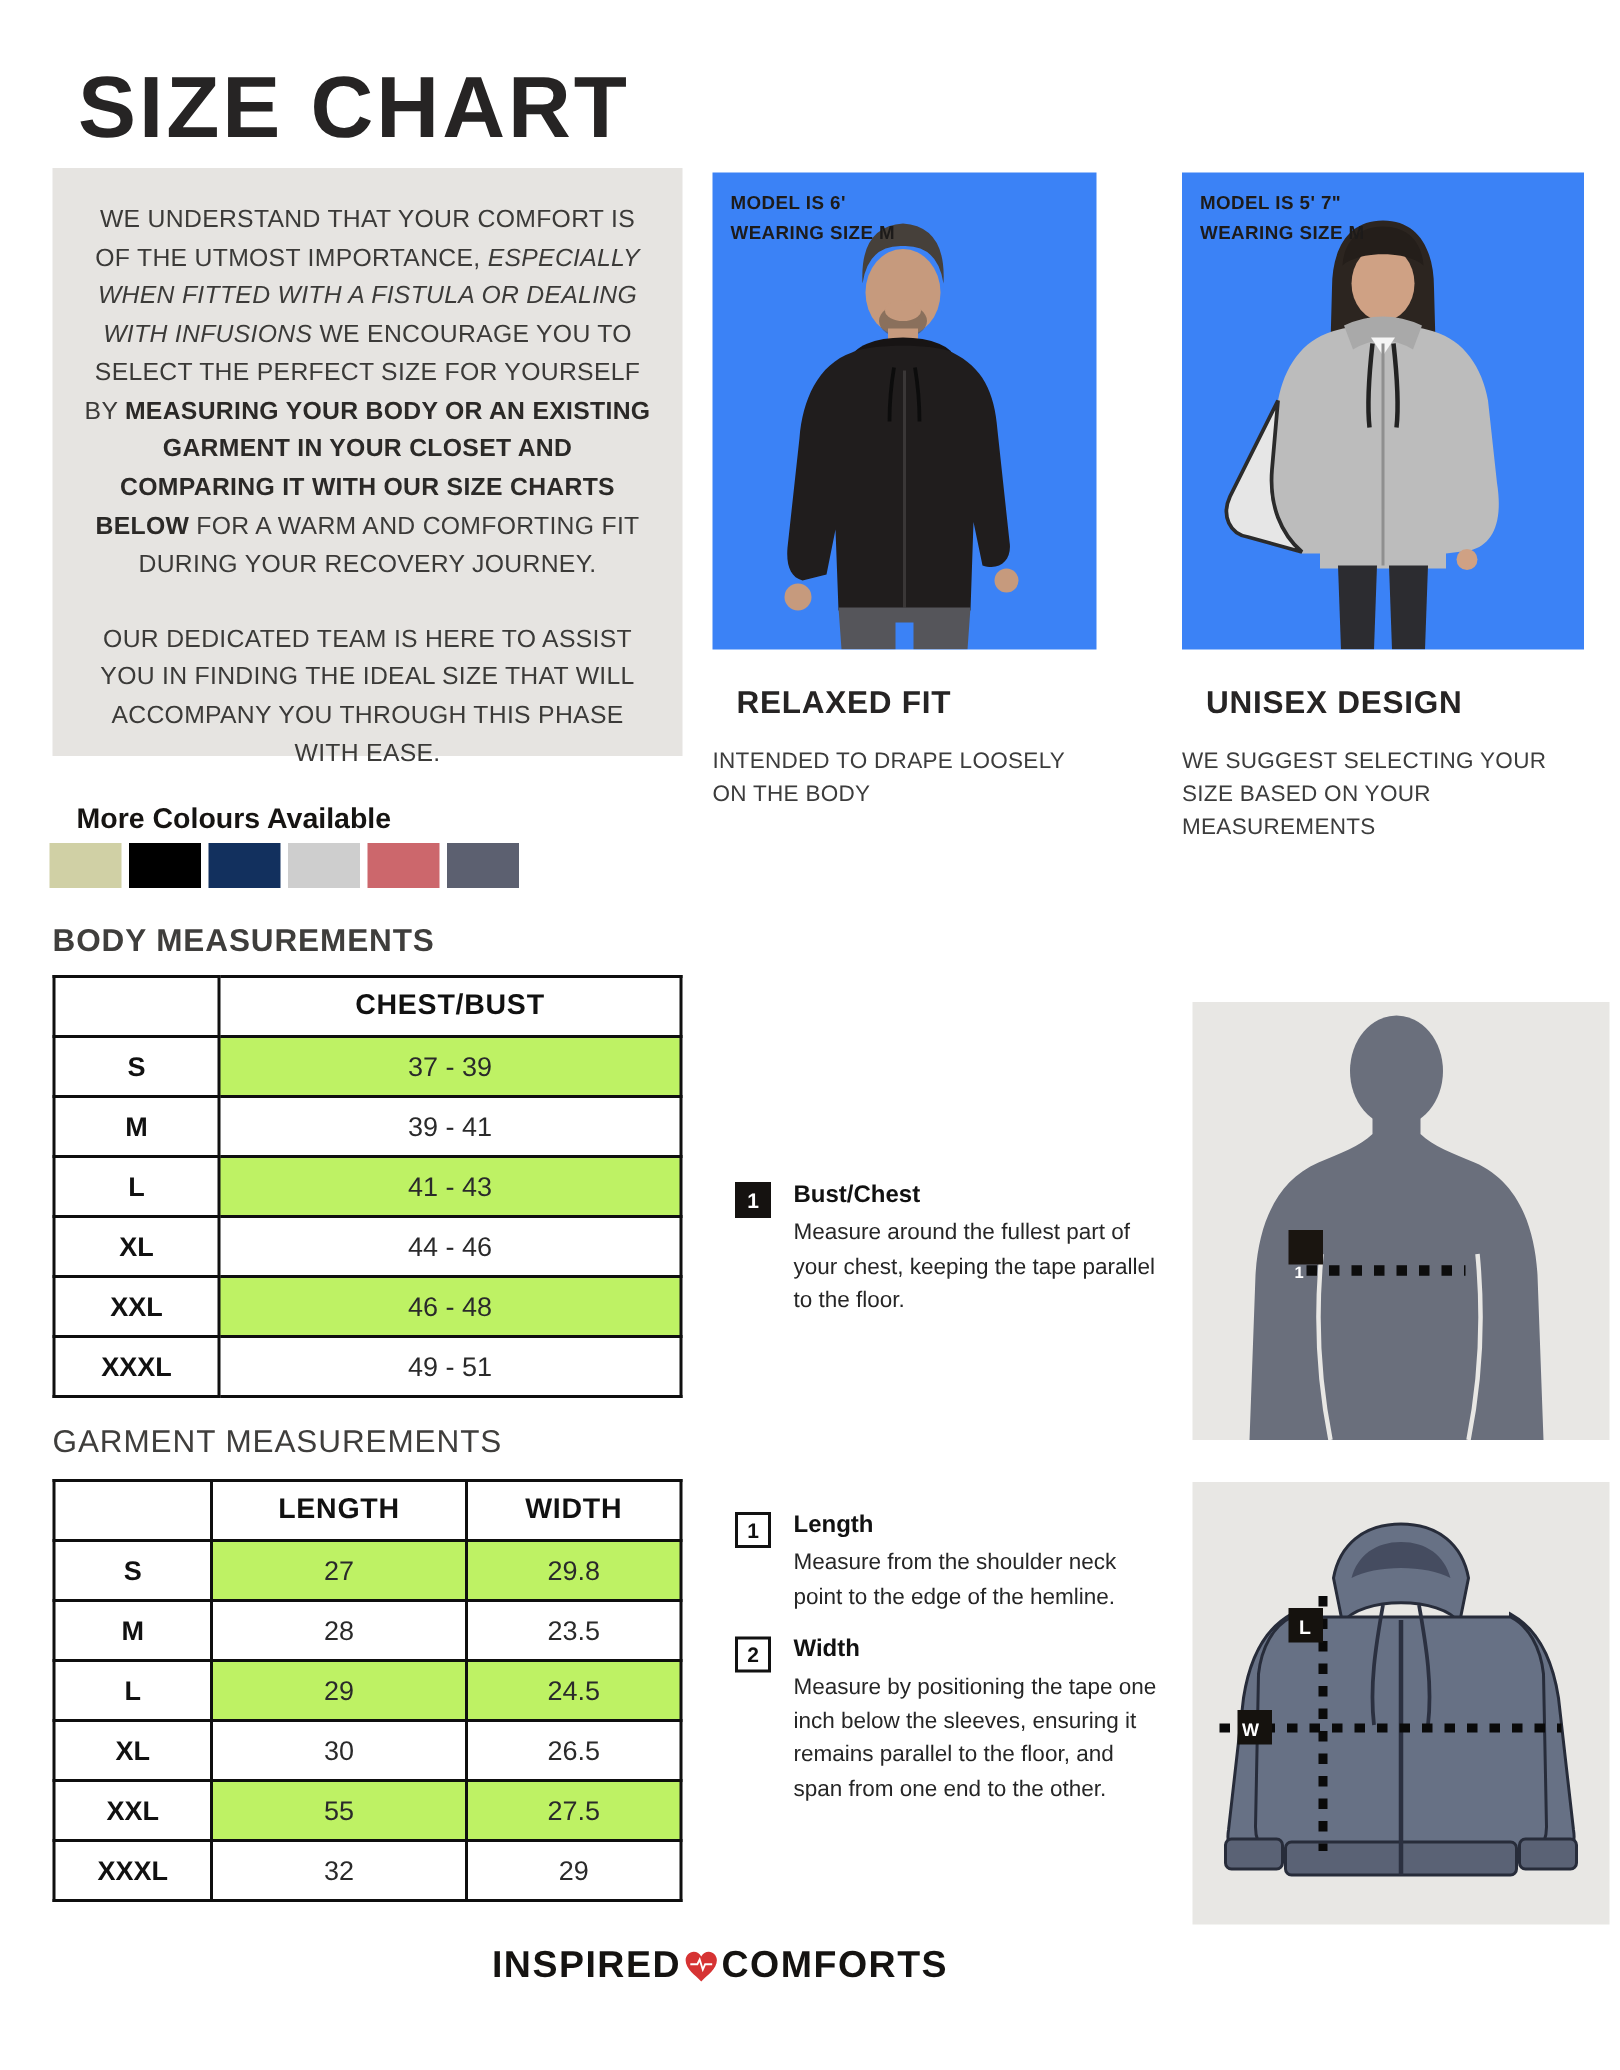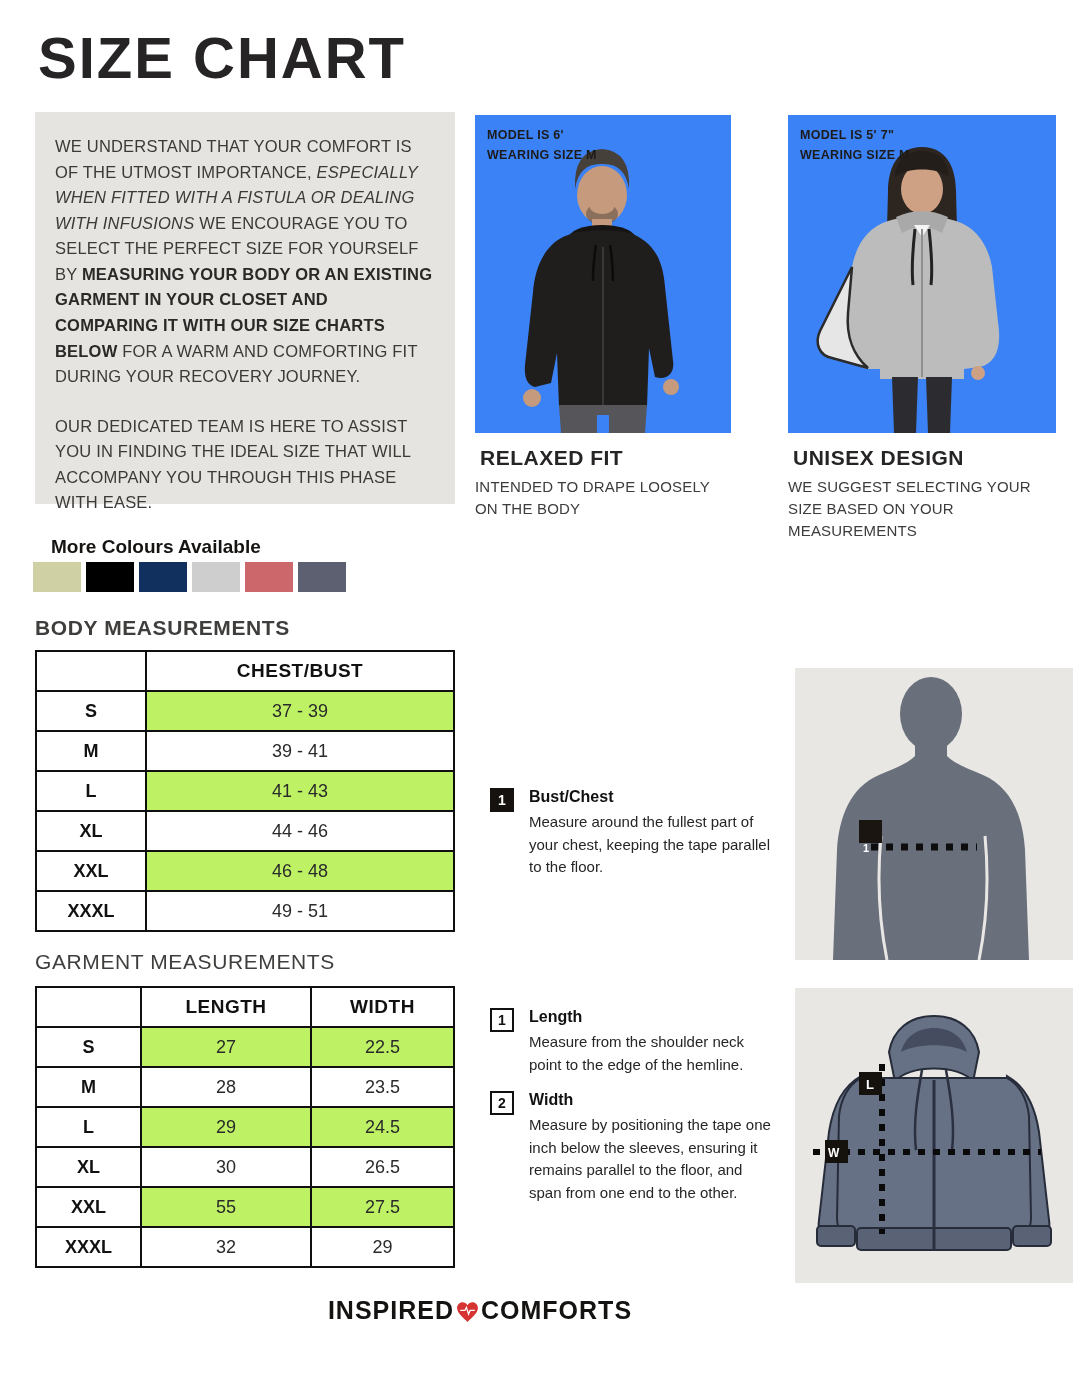--- a/index.html
+++ b/index.html
@@ -6,47 +6,47 @@
   body {
     width:1080px; height:1380px; position:relative;
     background:#ffffff; color:#222;
     font-family:"Liberation Sans", sans-serif;
     overflow:hidden;
   }
   .abs { position:absolute; }
 
   
   .page-title {
-    left:36px; top:22px; margin:2px;
+    left:36px; top:22px; margin:16px;
     font-size:58px; font-weight:bold; letter-spacing:2px;
     color:#262424;
   }
 
   
   .intro-box {
     left:35px; top:112px; width:420px; height:392px;
-    background:#e6e4e1; box-sizing:border-box; padding:22px 20px;
+    background:#e6e4e1; box-sizing:border-box; padding:22px 20px;text-align:center;
   }
   .intro-box p { margin:0; font-size:16.5px; line-height:1.55; color:#3b3a38; letter-spacing:0.2px; }
   .intro-box p + p { margin-top:24px; }
   .seg-italic { font-style:italic; }
   .seg-bold { font-weight:bold; color:#2b2927; }
 
   
   .photo-card { background:#3b82f6; overflow:hidden; }
   .photo-left  { left:475px; top:115px; width:256px; height:318px; }
   .photo-right { left:788px; top:115px; width:268px; height:318px; }
   .photo-caption {
     position:absolute; left:12px; top:10px;
     font-size:12.5px; font-weight:bold; line-height:1.6;
     color:#1d1b1a; letter-spacing:0.3px; z-index:2;
   }
   .photo-card svg { position:absolute; left:0; top:0; }
 
-  .photo-title { margin:5px; font-size:21px; font-weight:bold; color:#262424; letter-spacing:0.5px; }
+  .photo-title { margin:16px; font-size:21px; font-weight:bold; color:#262424; letter-spacing:0.5px; }
   .photo-sub { margin:6px 0 0; font-size:15px; line-height:1.45; color:#3c3c3c; letter-spacing:0.2px; }
   .under-left  { left:475px; top:441px; width:250px; }
   .under-right { left:788px; top:441px; width:268px; }
 
   
   .colours-heading { left:35px; top:520px; margin:16px; font-size:19px; font-weight:bold; color:#161412; }
   .swatch-row { left:33px; top:562px; display:flex; gap:5px; }
   .swatch { width:48px; height:30px; }
 
   
@@ -220,21 +220,21 @@
     <tr>
       <th></th>
       <th>LENGTH</th>
       <th>WIDTH</th>
     </tr>
   </thead>
   <tbody>
     <tr>
         <td class="size-label">S</td>
         <td class="val shaded">27</td>
-        <td class="val shaded">22.5</td>
+        <td class="val shaded">29.8</td>
       </tr>
     <tr>
         <td class="size-label">M</td>
         <td class="val">28</td>
         <td class="val">23.5</td>
       </tr>
     <tr>
         <td class="size-label">L</td>
         <td class="val shaded">29</td>
         <td class="val shaded">24.5</td>

